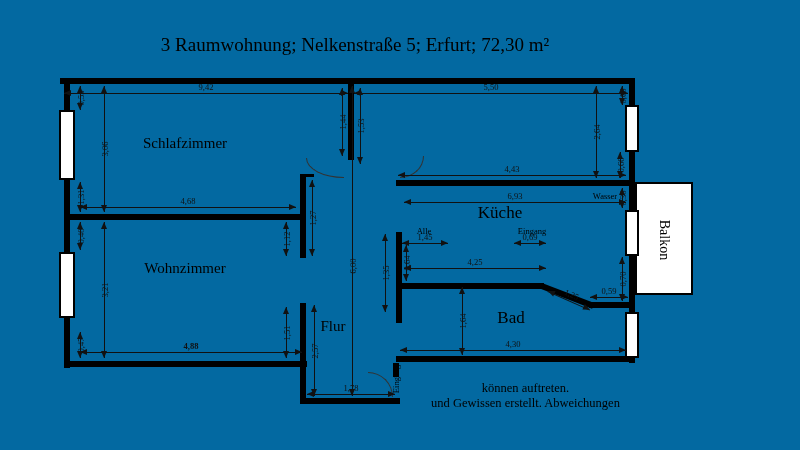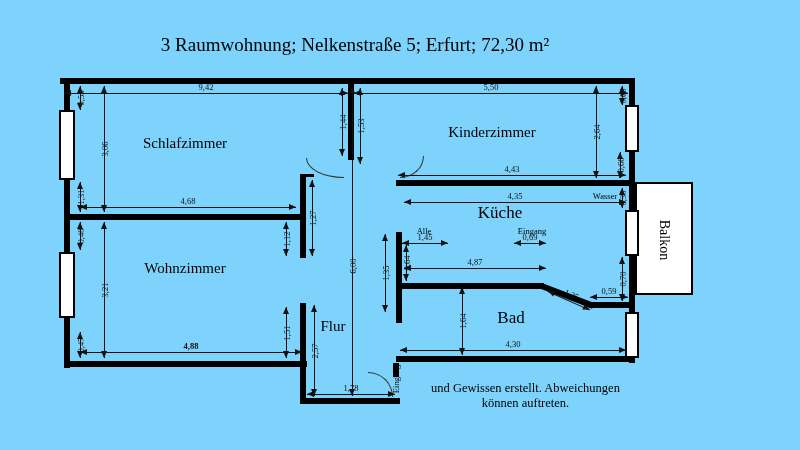--- a/index.html
+++ b/index.html
@@ -1,16 +1,16 @@
 <!DOCTYPE html>
 <html><head>
 <meta charset="utf-8">
 <style>
   html,body{margin:0;padding:0;background:#fff;}
-  #canvas{position:relative;width:800px;height:450px;background:#7dd3fc;overflow:hidden;
+  #canvas{position:relative;width:800px;height:450px;background:#0369a1;overflow:hidden;
           font-family:"Liberation Serif","DejaVu Serif",serif;color:#000;}
   .wall{position:absolute;background:#000;}
   .win{position:absolute;background:#fff;border:2px solid #000;box-sizing:border-box;}
   .balcony{position:absolute;border:2px solid #000;box-sizing:border-box;background:#fff;}
   .arc{position:absolute;box-sizing:border-box;}
   
   .dh{position:absolute;height:0;border-top:1px solid #111;}
   .dh::before{content:"";position:absolute;left:0;top:-4px;width:0;height:0;
       border-top:3.5px solid transparent;border-bottom:3.5px solid transparent;border-right:7px solid #111;}
   .dh::after{content:"";position:absolute;right:0;top:-4px;width:0;height:0;
@@ -82,30 +82,30 @@
   <div class="dh" style="left:80px;top:352px;width:222px;font-weight:bold;">
       <span class="dlab">4,88</span>
     </div>
   <div class="dh" style="left:307px;top:394px;width:88px;">
       <span class="dlab">1,78</span>
     </div>
   <div class="dh" style="left:398px;top:175px;width:228px;">
       <span class="dlab">4,43</span>
     </div>
   <div class="dh" style="left:404px;top:202px;width:222px;">
-      <span class="dlab">4,35</span>
+      <span class="dlab">6,93</span>
     </div>
   <div class="dh" style="left:402px;top:243px;width:46px;">
       <span class="dlab">1,45</span>
     </div>
   <div class="dh" style="left:514px;top:243px;width:32px;">
       <span class="dlab">0,69</span>
     </div>
   <div class="dh" style="left:404px;top:268px;width:142px;">
-      <span class="dlab">4,87</span>
+      <span class="dlab">4,25</span>
     </div>
   <div class="dh" style="left:590px;top:297px;width:38px;">
       <span class="dlab">0,59</span>
     </div>
   <div class="dh" style="left:400px;top:350px;width:226px;">
       <span class="dlab">4,30</span>
     </div>
   <div class="dh dd" style="left:548px;top:291px;width:46px;transform:rotate(24deg);">
       <span class="dlab">1,25</span>
     </div>
@@ -168,30 +168,29 @@
       <span class="dlab">0,64</span>
     </div>
   <div class="dv" style="left:385px;top:234px;height:78px;">
       <span class="dlab">1,35</span>
     </div>
   <div class="dv" style="left:462px;top:287px;height:68px;">
       <span class="dlab">1,64</span>
     </div>
 
   <div class="room" style="left:185px;top:143px;">Schlafzimmer</div>
-  <div class="room" style="left:492px;top:132px;">Kinderzimmer</div>
   <div class="room" style="left:500px;top:213px;font-size:17px;">Küche</div>
   <div class="room" style="left:185px;top:268px;">Wohnzimmer</div>
   <div class="room" style="left:333px;top:326px;">Flur</div>
   <div class="room" style="left:511px;top:318px;font-size:17px;">Bad</div>
   <div class="room rot90" style="left:664px;top:240px;font-size:14px;">Balkon</div>
 
   <div class="small-lab" style="left:424px;top:231px;">Alle</div>
   <div class="small-lab" style="left:532px;top:231px;">Eingang</div>
   <div class="small-lab" style="left:605px;top:196px;">Wasser</div>
   <div class="small-lab rotm90" style="left:396px;top:379px;">Eingang</div>
 
   <div class="disclaimer" style="left:408px;top:381px;width:235px;">
+    <div>können auftreten.</div>
     <div>und Gewissen erstellt. Abweichungen</div>
-    <div>können auftreten.</div>
   </div>
 
 </div>
 
 </body></html>

